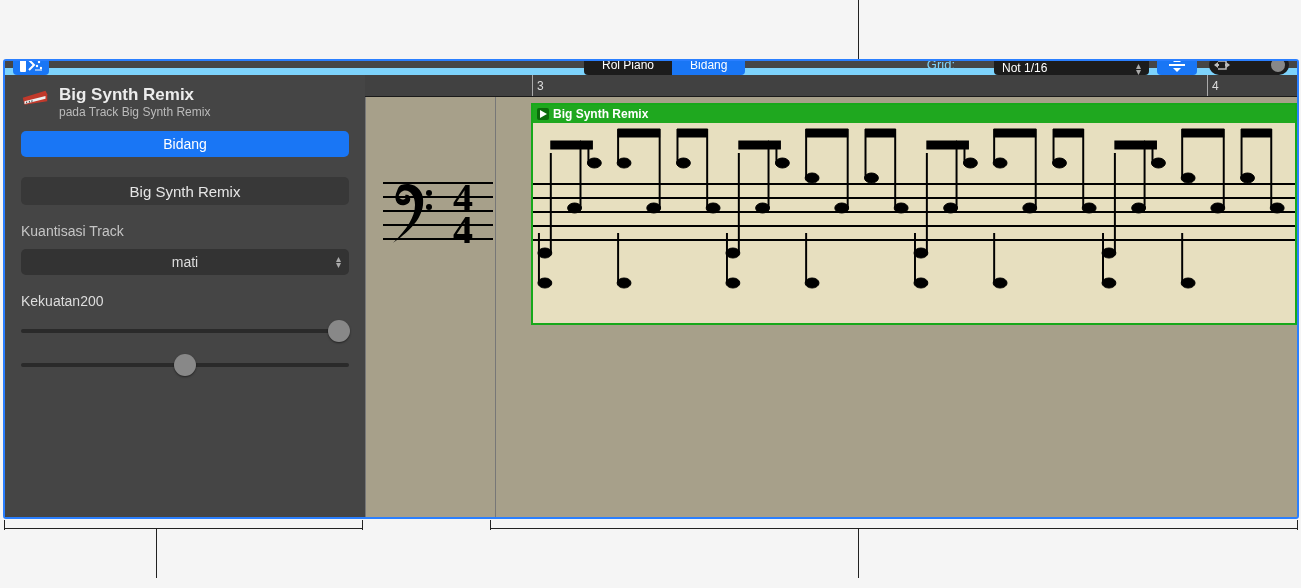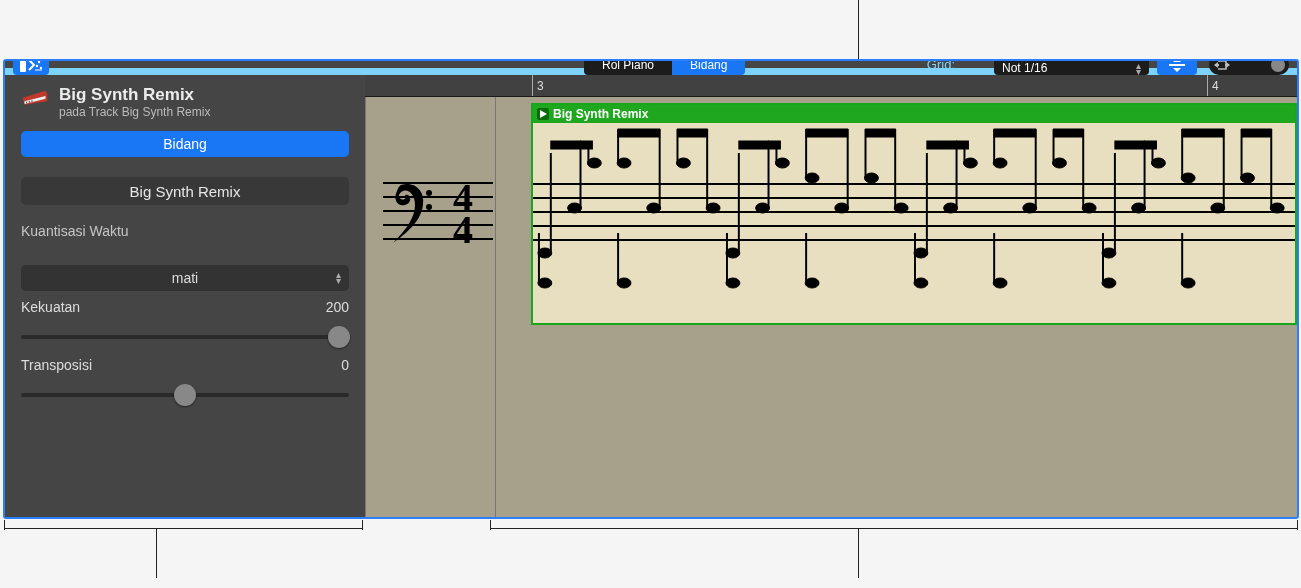--- a/index.html
+++ b/index.html
@@ -190,27 +190,27 @@
     border: none;
     border-radius: 5px;
     height: 26px;
     color: #ddd;
     font-size: 14px;
     display: flex;
     align-items: center;
     justify-content: center;
     position: relative;
     cursor: pointer;
-    margin-top: 18px;
+    margin-top: 2px;
   }
   .select .chevs {
     position: absolute; right: 8px; font-size: 10px; line-height: 6px; color:#aaa;
     display:flex; flex-direction:column;
   }
-  .row { display: flex; justify-content: space-between; align-items:center; }
+  .row { display: flex; justify-content: flex-start; align-items:center; margin-top: 10px;}
   .slider {
     position: relative;
     height: 24px;
     margin-top: 2px;
   }
   .slider-track {
     position: absolute;
     left: 0; right: 0; top: 50%;
     height: 4px;
     background: #2a2a2a;
@@ -397,42 +397,38 @@
           <div class="region-sub">pada Track Big Synth Remix</div>
         </div>
       </div>
 
       <div class="tab-seg">
         <button class="active">Bidang</button>
       </div>
 
       <button class="region-name-btn">Big Synth Remix</button>
 
-      <div class="field-label">Kuantisasi Waktu</div>
+      <div class="field-label">Kuantisasi Track</div>
       <div class="select">
         <span>mati</span>
         <span class="chevs">
             <span>▴</span>
             <span>▾</span>
           </span>
       </div>
 
       <div class="row">
         <span>Kekuatan</span>
         <span>200</span>
       </div>
       <div class="slider">
         <div class="slider-track"></div>
         <div class="slider-thumb" style="left:97%"></div>
       </div>
 
-      <div class="row">
-        <span>Transposisi</span>
-        <span>0</span>
-      </div>
       <div class="slider">
         <div class="slider-track"></div>
         <div class="slider-thumb" style="left:50%"></div>
       </div>
     </div>
 
     <div class="score-area">
       <div class="ruler">
         <div class="ruler-tick" style="left:167px">
             <span>3</span>

